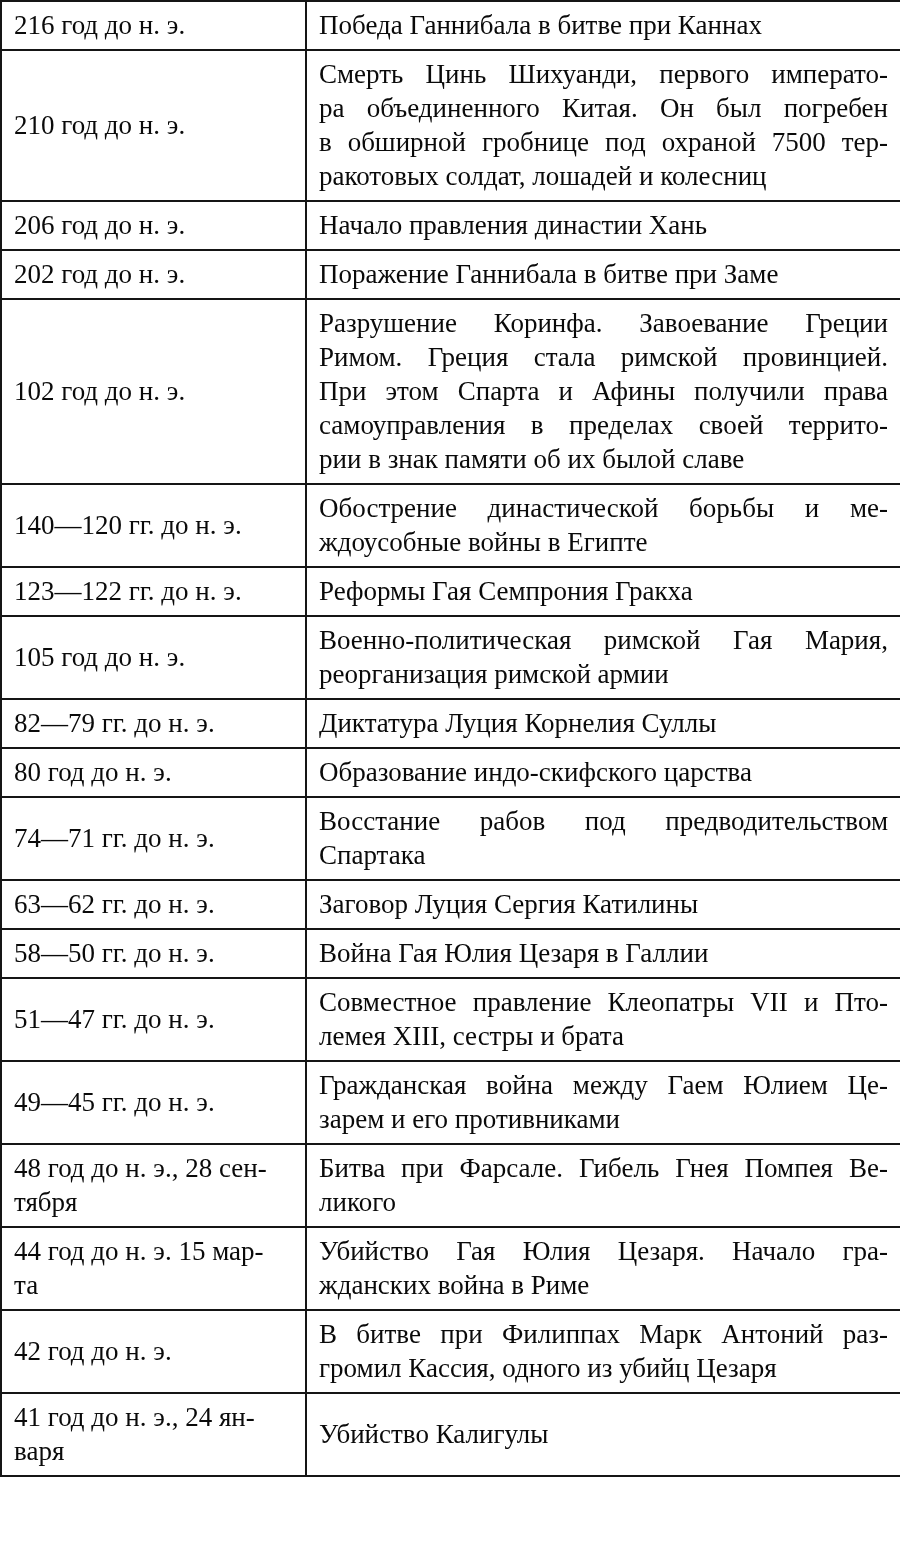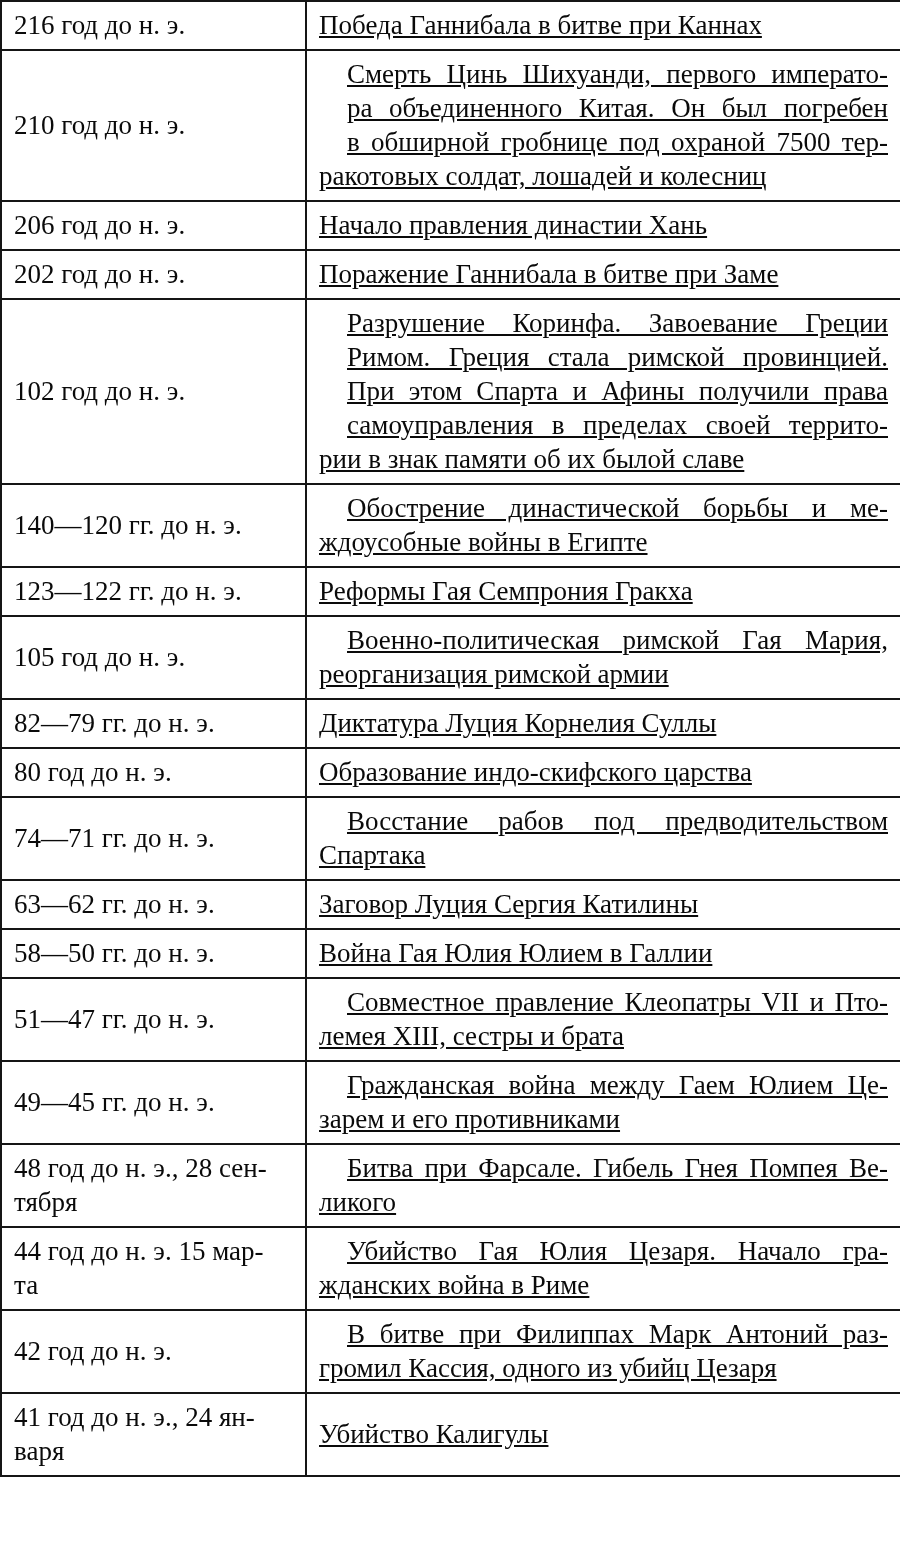--- a/index.html
+++ b/index.html
@@ -26,30 +26,28 @@
     font-size: 27px;
     line-height: 34px;
     overflow: hidden;
   }
   td.date-cell {
     text-align: left;
     font-family: Liberation Serif, serif;
   }
   td.event-cell {
     text-align: left;
-    text-decoration: underline;
   }
   .line {
     display: block;
   }
   
   td.event-cell .line:not(:last-child) {
     text-align: justify;
     text-align-last: justify;
-    margin-left: 28px;
   }
 </style>
 </head>
 <body>
 
 <div class="page">
   <table class="chrono-table">
     <colgroup>
       <col style="width:305px">
       <col style="width:595px">
@@ -159,21 +157,21 @@
           </td>
           <td class="event-cell">
             <div class="line">Заговор Луция Сергия Катилины</div>
           </td>
         </tr>
         <tr>
           <td class="date-cell">
             <div class="line">58—50 гг. до н. э.</div>
           </td>
           <td class="event-cell">
-            <div class="line">Война Гая Юлия Юлием в Галлии</div>
+            <div class="line">Война Гая Юлия Цезаря в Галлии</div>
           </td>
         </tr>
         <tr>
           <td class="date-cell">
             <div class="line">51—47 гг. до н. э.</div>
           </td>
           <td class="event-cell">
             <div class="line">Совместное правление Клеопатры VII и Пто-</div>
             <div class="line">лемея XIII, сестры и брата</div>
           </td>

